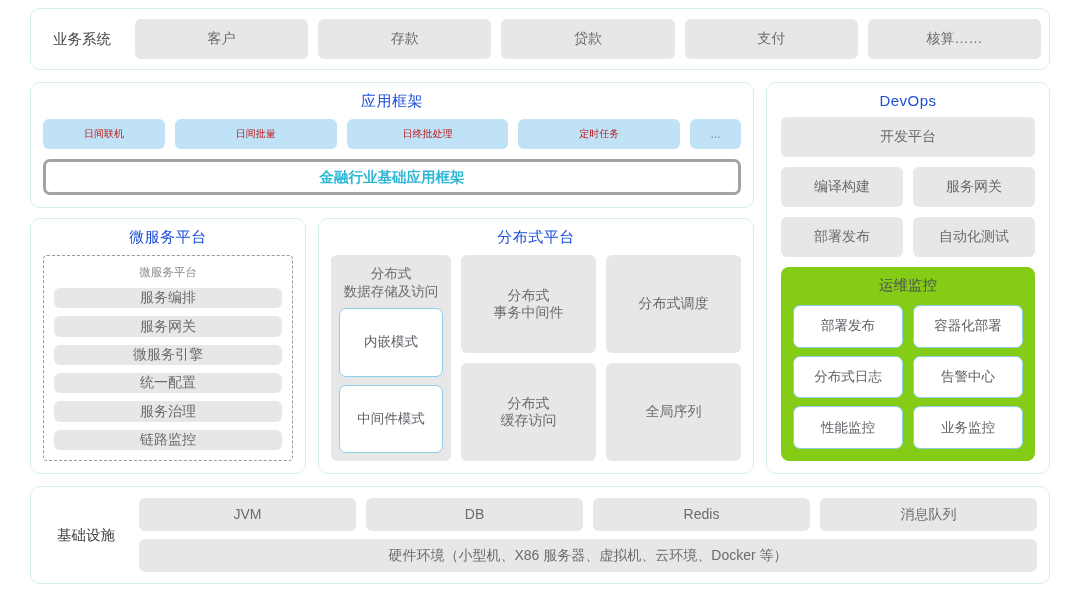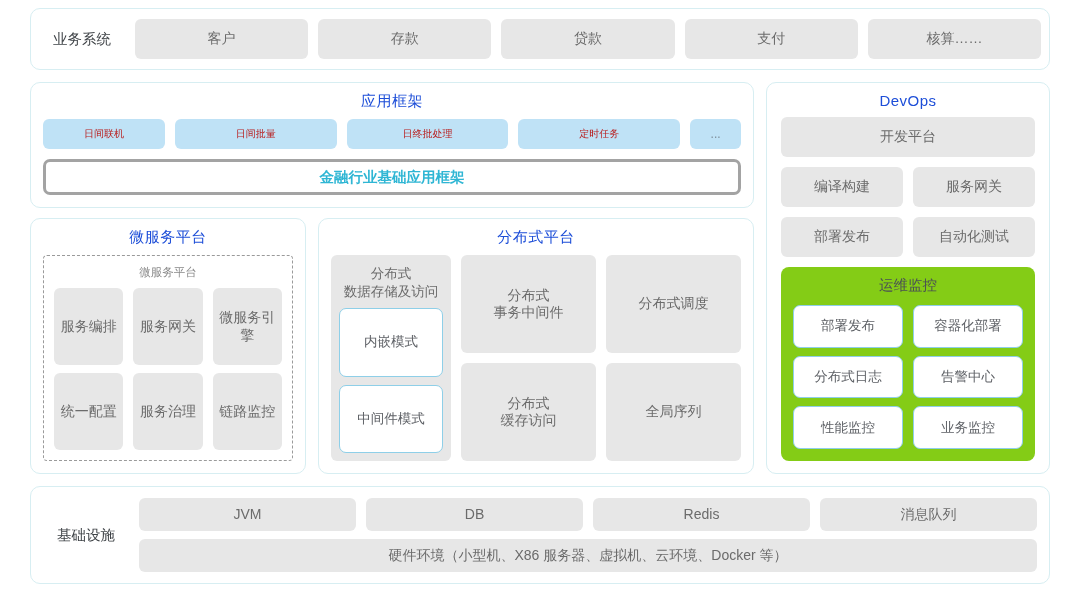--- a/index.html
+++ b/index.html
@@ -171,21 +171,21 @@
   }
   .micro-inner-title {
     text-align: center;
     font-size: 11.5px;
     color: #8a8a8a;
     padding: 3px 0 8px 0;
   }
   .micro-grid {
     flex: 1 1 auto;
     display: grid;
-    grid-template-columns: 1fr 1fr 1fr;
+    grid-template-columns: 1fr;
     grid-auto-rows: 1fr;
     gap: 8px 10px;
   }
 
   .dist-panel {
     flex: 1 1 auto;
     display: flex;
     flex-direction: column;
     padding: 0 12px 12px 12px;
   }

